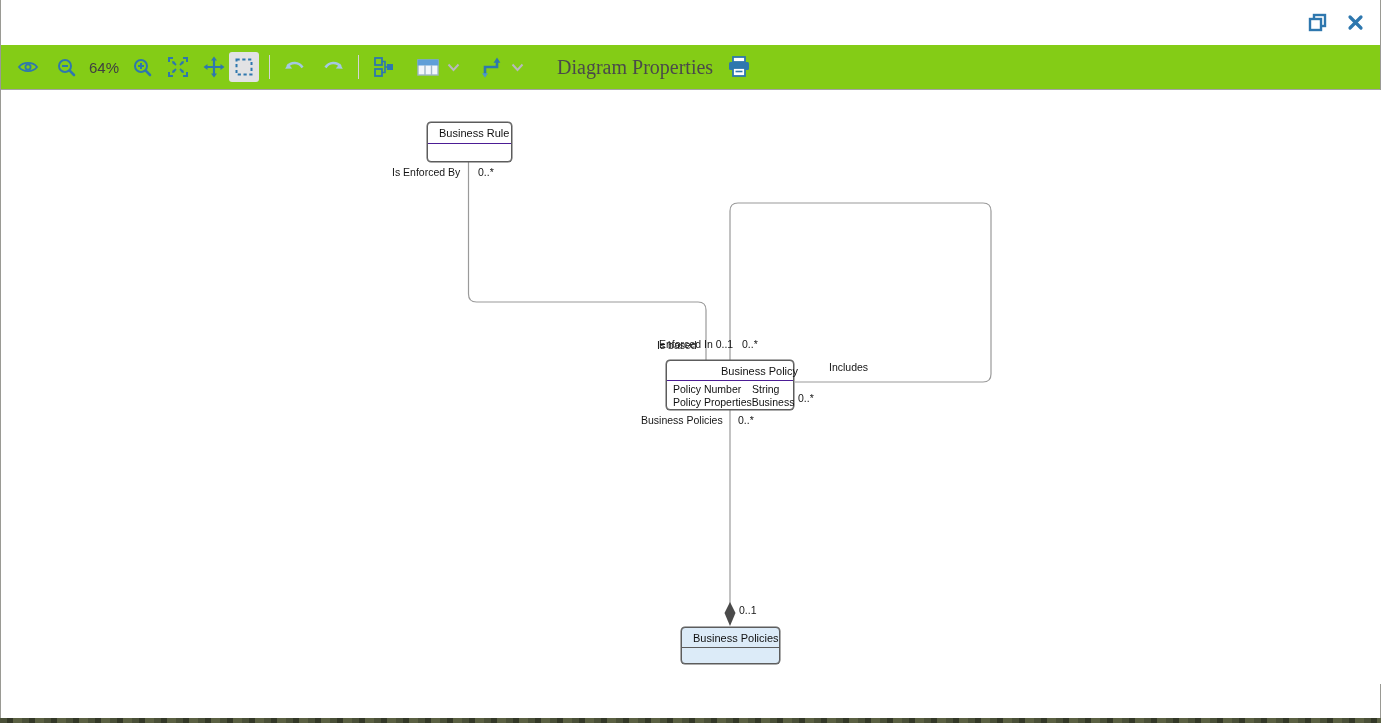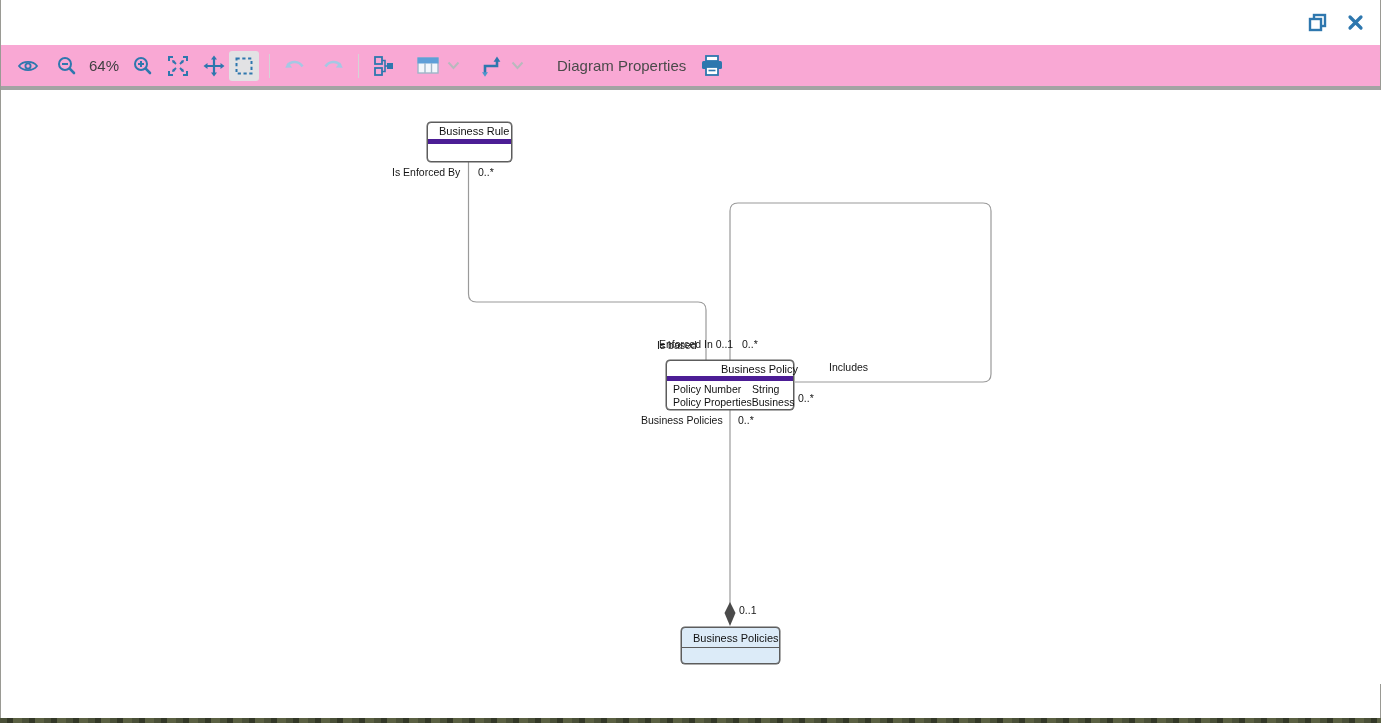--- a/index.html
+++ b/index.html
@@ -9,38 +9,38 @@
   .bg-strip{position:absolute;left:0;bottom:0;width:1381px;height:5px;
     background:repeating-linear-gradient(90deg,#4a5038 0 7px,#333827 7px 13px,#5b6143 13px 22px);}
 
   
   .titlebar{position:absolute;left:0;top:0;right:0;height:45px;background:#fff;display:flex;align-items:center;}
   .title{margin-left:24px;font-size:18px;font-weight:bold;color:#2f89c9;letter-spacing:.2px;}
   .win-controls{margin-left:auto;margin-right:14px;display:flex;align-items:center;gap:16px;}
   .win-btn{width:22px;height:22px;display:flex;align-items:center;justify-content:center;cursor:pointer;}
 
   
-  .toolbar{position:absolute;left:0;top:45px;right:0;height:45px;background:#f9a8d4;border-bottom:4px solid #a3a3a3;
+  .toolbar{position:absolute;left:0;top:45px;right:0;height:45px;background:#84cc16;border-bottom:1px solid #a3a3a3;
     display:flex;align-items:center;padding:0 12px 0 12px;}
   .tbtn{width:30px;height:30px;display:flex;align-items:center;justify-content:center;border-radius:3px;cursor:pointer;flex:0 0 auto;}
   .tbtn.active{background:#e2e2e4;}
   .tsep{width:1px;height:24px;background:#d4d4d6;margin:0 10px;flex:0 0 auto;}
   .zoom-level{font-size:15px;color:#3f3f41;margin:0 8px;flex:0 0 auto;}
   .chev{width:16px;height:16px;display:flex;align-items:center;justify-content:center;margin-left:2px;margin-right:6px;cursor:pointer;}
-  .tb-label{font-size:15px;color:#4a4a4a;margin-left:26px;flex:0 0 auto;}
+  .tb-label{font-size:20px;color:#4a4a4a;margin-left:26px;flex:0 0 auto;font-family:Liberation Serif, serif;}
   .quickfind{margin-left:auto;width:154px;height:30px;background:#ededef;border-radius:16px;display:flex;align-items:center;padding:0 10px;}
   .quickfind input{border:none;background:transparent;outline:none;width:110px;font-size:15px;color:#555;margin-left:8px;}
   .quickfind input::placeholder{color:#b4b4b8;}
   .print-btn{width:32px;height:30px;display:flex;align-items:center;justify-content:center;margin-left:10px;cursor:pointer;}
 
   
   .canvas{position:absolute;left:0;top:90px;width:1381px;height:594px;background:#fff;overflow:hidden;}
   .lines-layer{position:absolute;left:0;top:0;}
   .entity{position:absolute;background:#fff;border:1px solid #5c5c5c;border-radius:4px;box-shadow:0 0 0 .5px #5c5c5c;}
-  .entity .ehead{display:flex;align-items:center;gap:5px;padding:0 6px;border-bottom:5px solid #4c1d95;}
+  .entity .ehead{display:flex;align-items:center;gap:5px;padding:0 6px;border-bottom:1px solid #4c1d95;}
   .entity .etitle{font-size:11px;color:#111;white-space:nowrap;}
   .entity .ebody{font-size:10.5px;color:#111;}
   .attr-row{display:flex;padding:0 6px;line-height:13px;}
   .attr-name{width:79px;white-space:nowrap;}
   .attr-type{white-space:nowrap;}
   .dlabel{position:absolute;font-size:10.5px;color:#151515;white-space:nowrap;line-height:12px;}
   .ent-blue{background:#dcebf8;}
   .ent-blue .ehead{border-bottom:1px solid #5c5c5c;}
 
   

